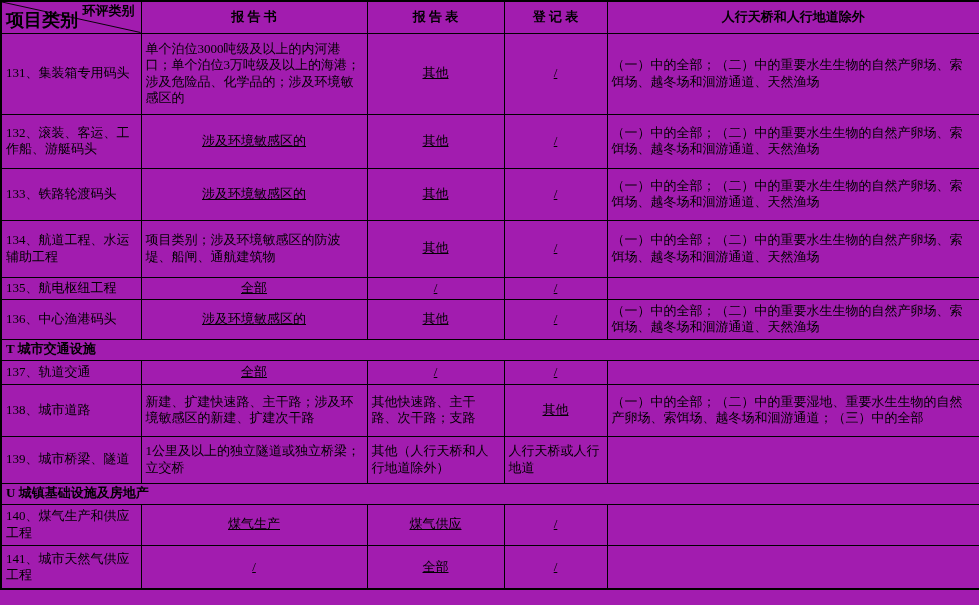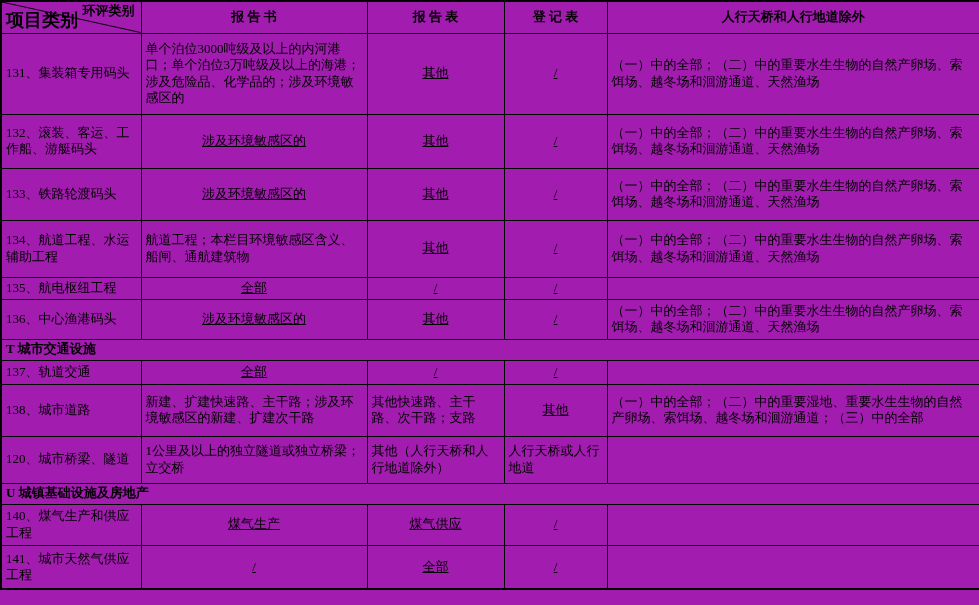--- a/index.html
+++ b/index.html
@@ -120,21 +120,21 @@
     <tr style="height:52px">
       <td class="cat">133、铁路轮渡码头</td>
       <td class="c">涉及环境敏感区的</td>
       <td class="c">其他</td>
       <td class="c">/</td>
       <td class="meaning vtop">（一）中的全部；（二）中的重要水生生物的自然产卵场、索饵场、越冬场和洄游通道、天然渔场</td>
     </tr>
 
     <tr style="height:57px">
       <td class="cat">134、航道工程、水运辅助工程</td>
-      <td class="l">航道工程；本栏目环境敏感区含义、船闸、通航建筑物</td>
+      <td class="l">项目类别；涉及环境敏感区的防波堤、船闸、通航建筑物</td>
       <td class="c">其他</td>
       <td class="c">/</td>
       <td class="meaning">（一）中的全部；（二）中的重要水生生物的自然产卵场、索饵场、越冬场和洄游通道、天然渔场</td>
     </tr>
 
     <tr style="height:22px">
       <td class="cat">135、航电枢纽工程</td>
       <td class="c">全部</td>
       <td class="c">/</td>
       <td class="c">/</td>
@@ -163,21 +163,21 @@
 
     <tr style="height:52px">
       <td class="cat">138、城市道路</td>
       <td class="l">新建、扩建快速路、主干路；涉及环境敏感区的新建、扩建次干路</td>
       <td class="l">其他快速路、主干路、次干路；支路</td>
       <td class="c">其他</td>
       <td class="meaning">（一）中的全部；（二）中的重要湿地、重要水生生物的自然产卵场、索饵场、越冬场和洄游通道；（三）中的全部</td>
     </tr>
 
     <tr style="height:47px">
-      <td class="cat">120、城市桥梁、隧道</td>
+      <td class="cat">139、城市桥梁、隧道</td>
       <td class="l">1公里及以上的独立隧道或独立桥梁；立交桥</td>
       <td class="l">其他（人行天桥和人行地道除外）</td>
       <td class="l">人行天桥或人行地道</td>
       <td class="meaning"></td>
     </tr>
 
     <tr style="height:21px">
       <td class="section" colspan="5">U 城镇基础设施及房地产</td>
     </tr>
 

